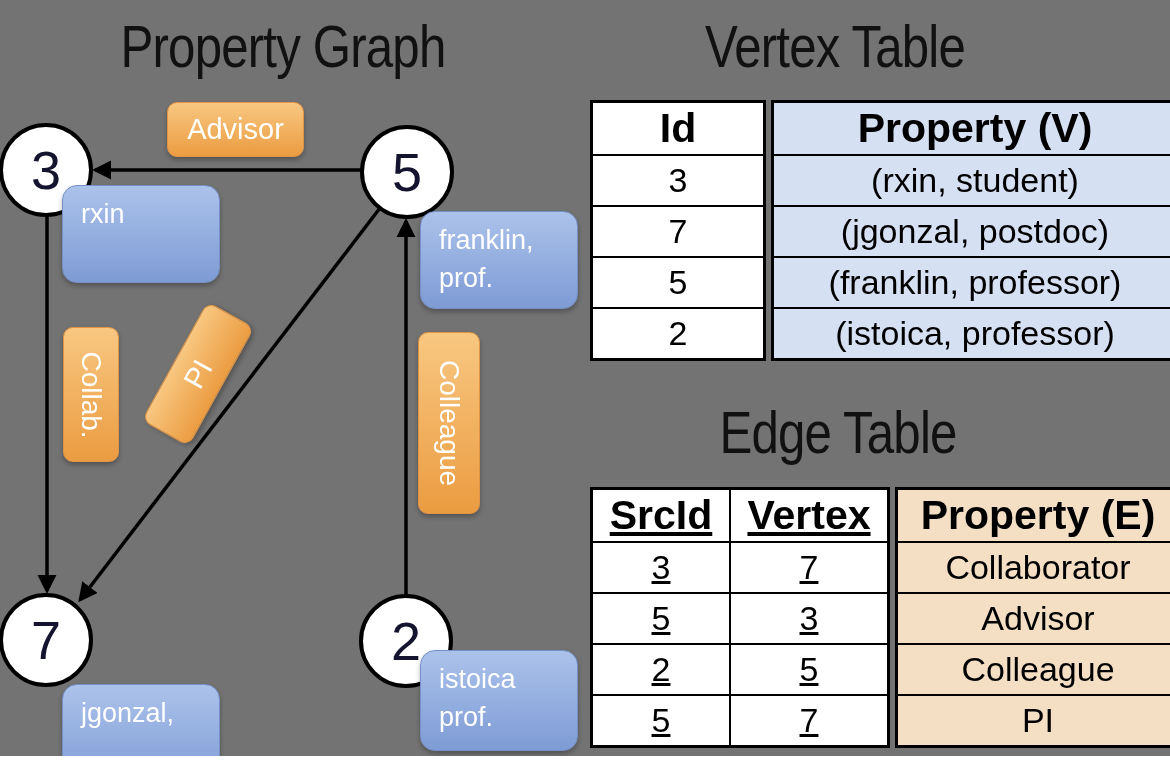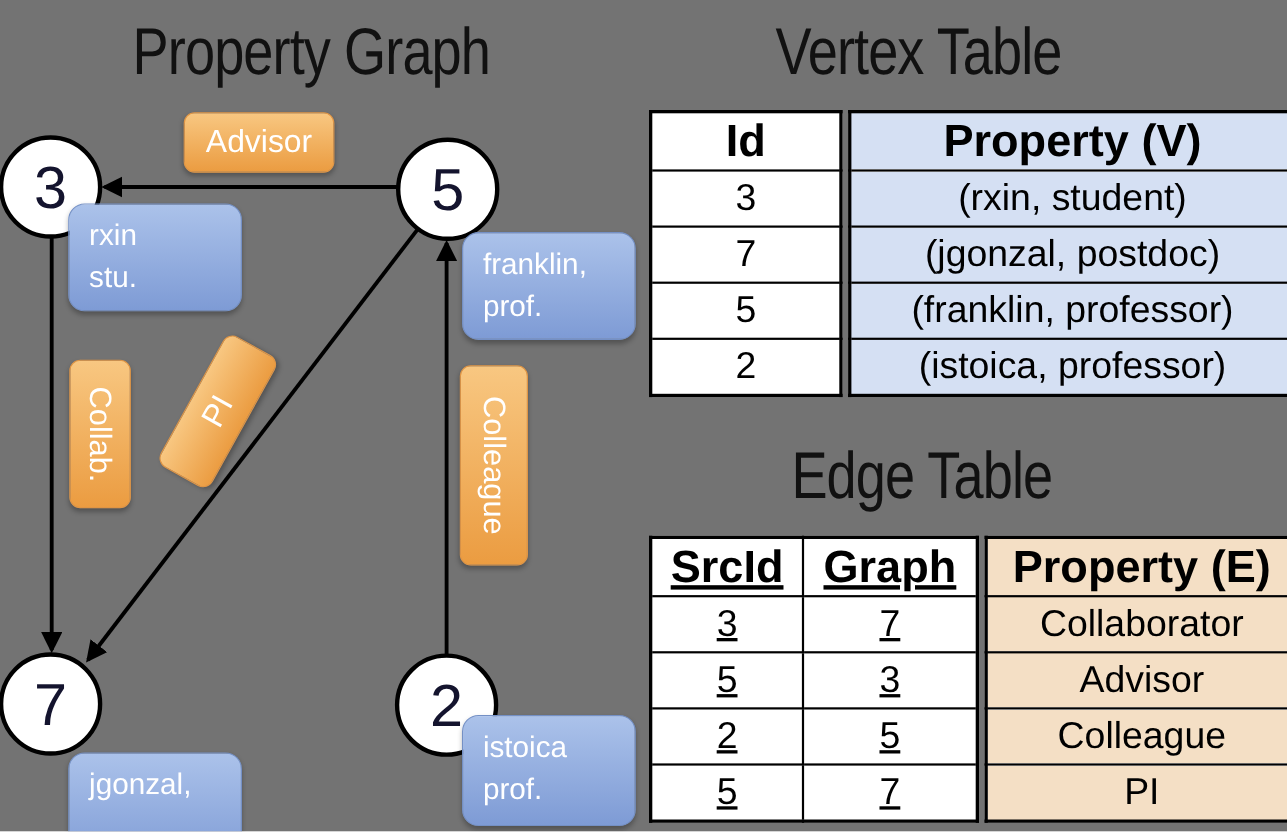--- a/index.html
+++ b/index.html
@@ -85,21 +85,20 @@
   </div>
   <div class="box-orange h-label" style="left:130px;top:347px;width:134px;height:52px;transform:rotate(-61deg);">
     <span>PI</span>
   </div>
   <div class="box-orange v-label" style="left:418px;top:332px;width:60px;height:180px;">
     <span>Colleague</span>
   </div>
 
   <div class="box-blue vprop" style="left:62px;top:185px;width:138px;height:87px;">
     <div>rxin</div>
-    <div>stu.</div>
   </div>
   <div class="box-blue vprop" style="left:420px;top:185px;width:138px;height:87px;margin-top:26px;">
     <div>franklin,</div>
     <div>prof.</div>
   </div>
   <div class="box-blue vprop" style="left:62px;top:684px;width:138px;height:92px;">
     <div>jgonzal,</div>
   </div>
   <div class="box-blue vprop" style="left:420px;top:650px;width:138px;height:90px;">
     <div>istoica</div>
@@ -145,21 +144,21 @@
           </tr>
     </tbody>
       </table>
   </div>
 
   <div class="tbl-wrap" style="left:590px;top:487px;">
     <table class="dtable" style="width:292px;text-decoration:underline;">
       <tbody>
           <tr>
         <th style="width:136px;">SrcId</th>
-        <th style="width:156px;">Graph</th>
+        <th style="width:156px;">Vertex</th>
       </tr>
       <tr>
         <td>3</td>
         <td>7</td>
       </tr>
       <tr>
         <td>5</td>
         <td>3</td>
       </tr>
       <tr>

